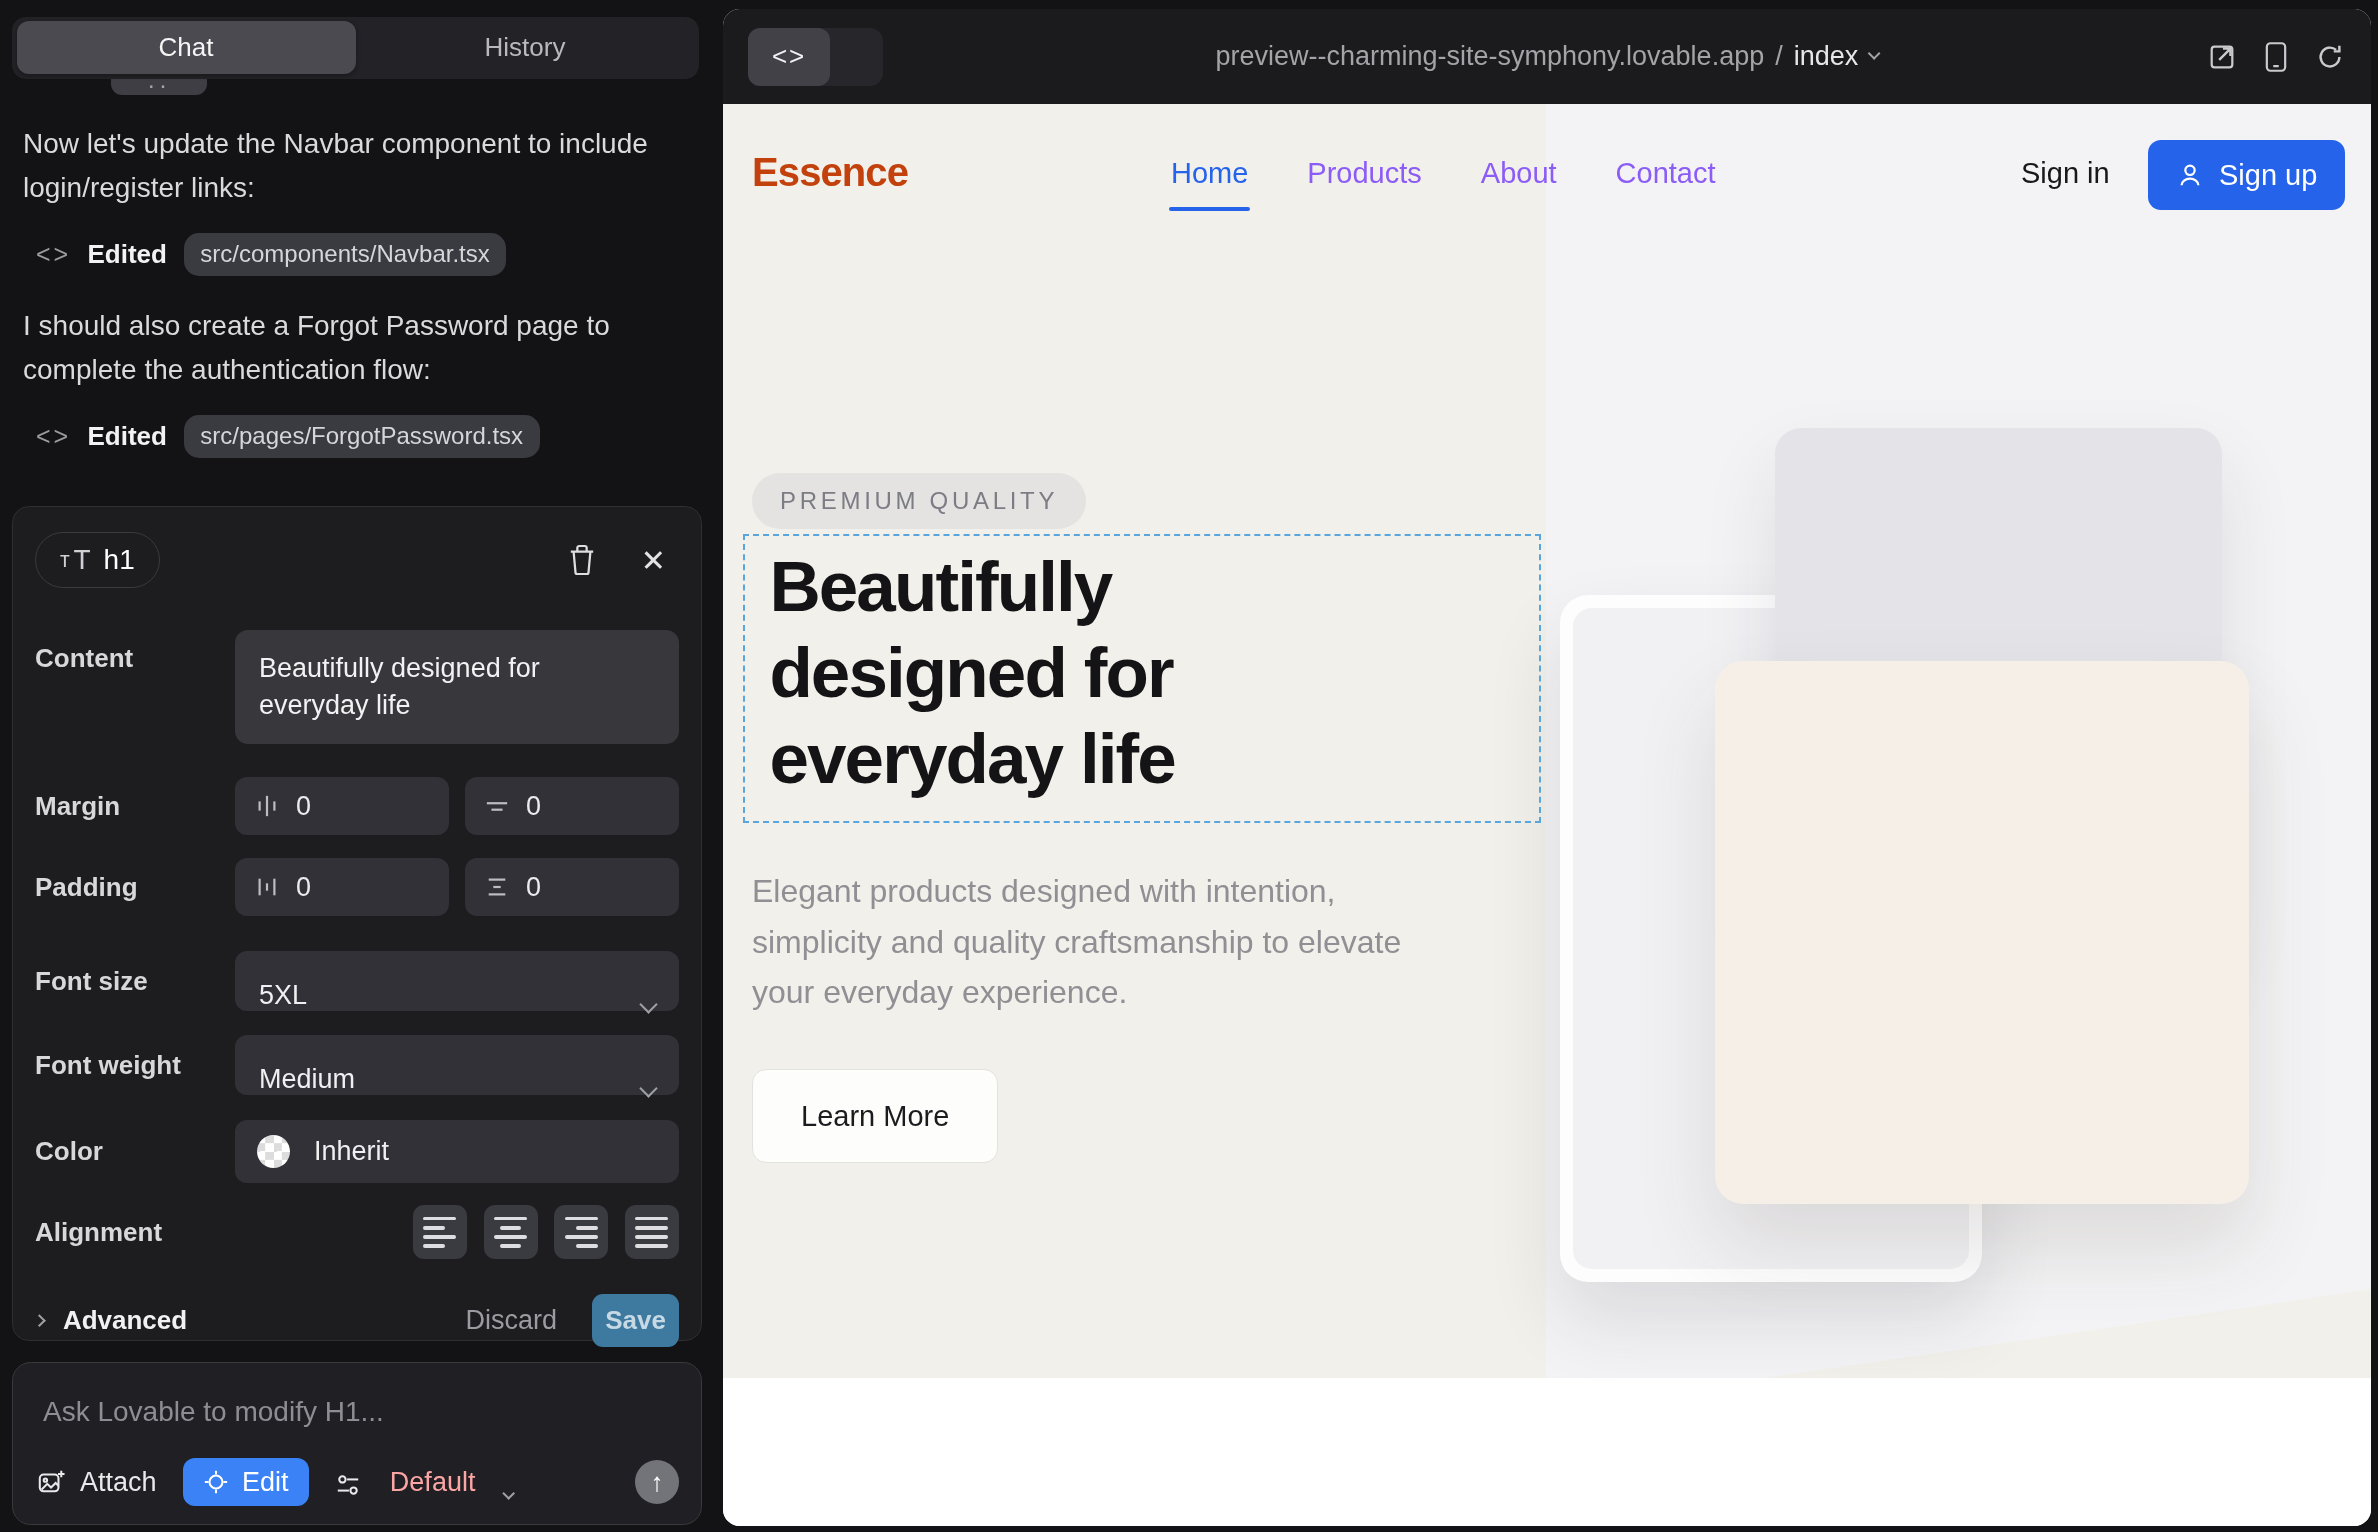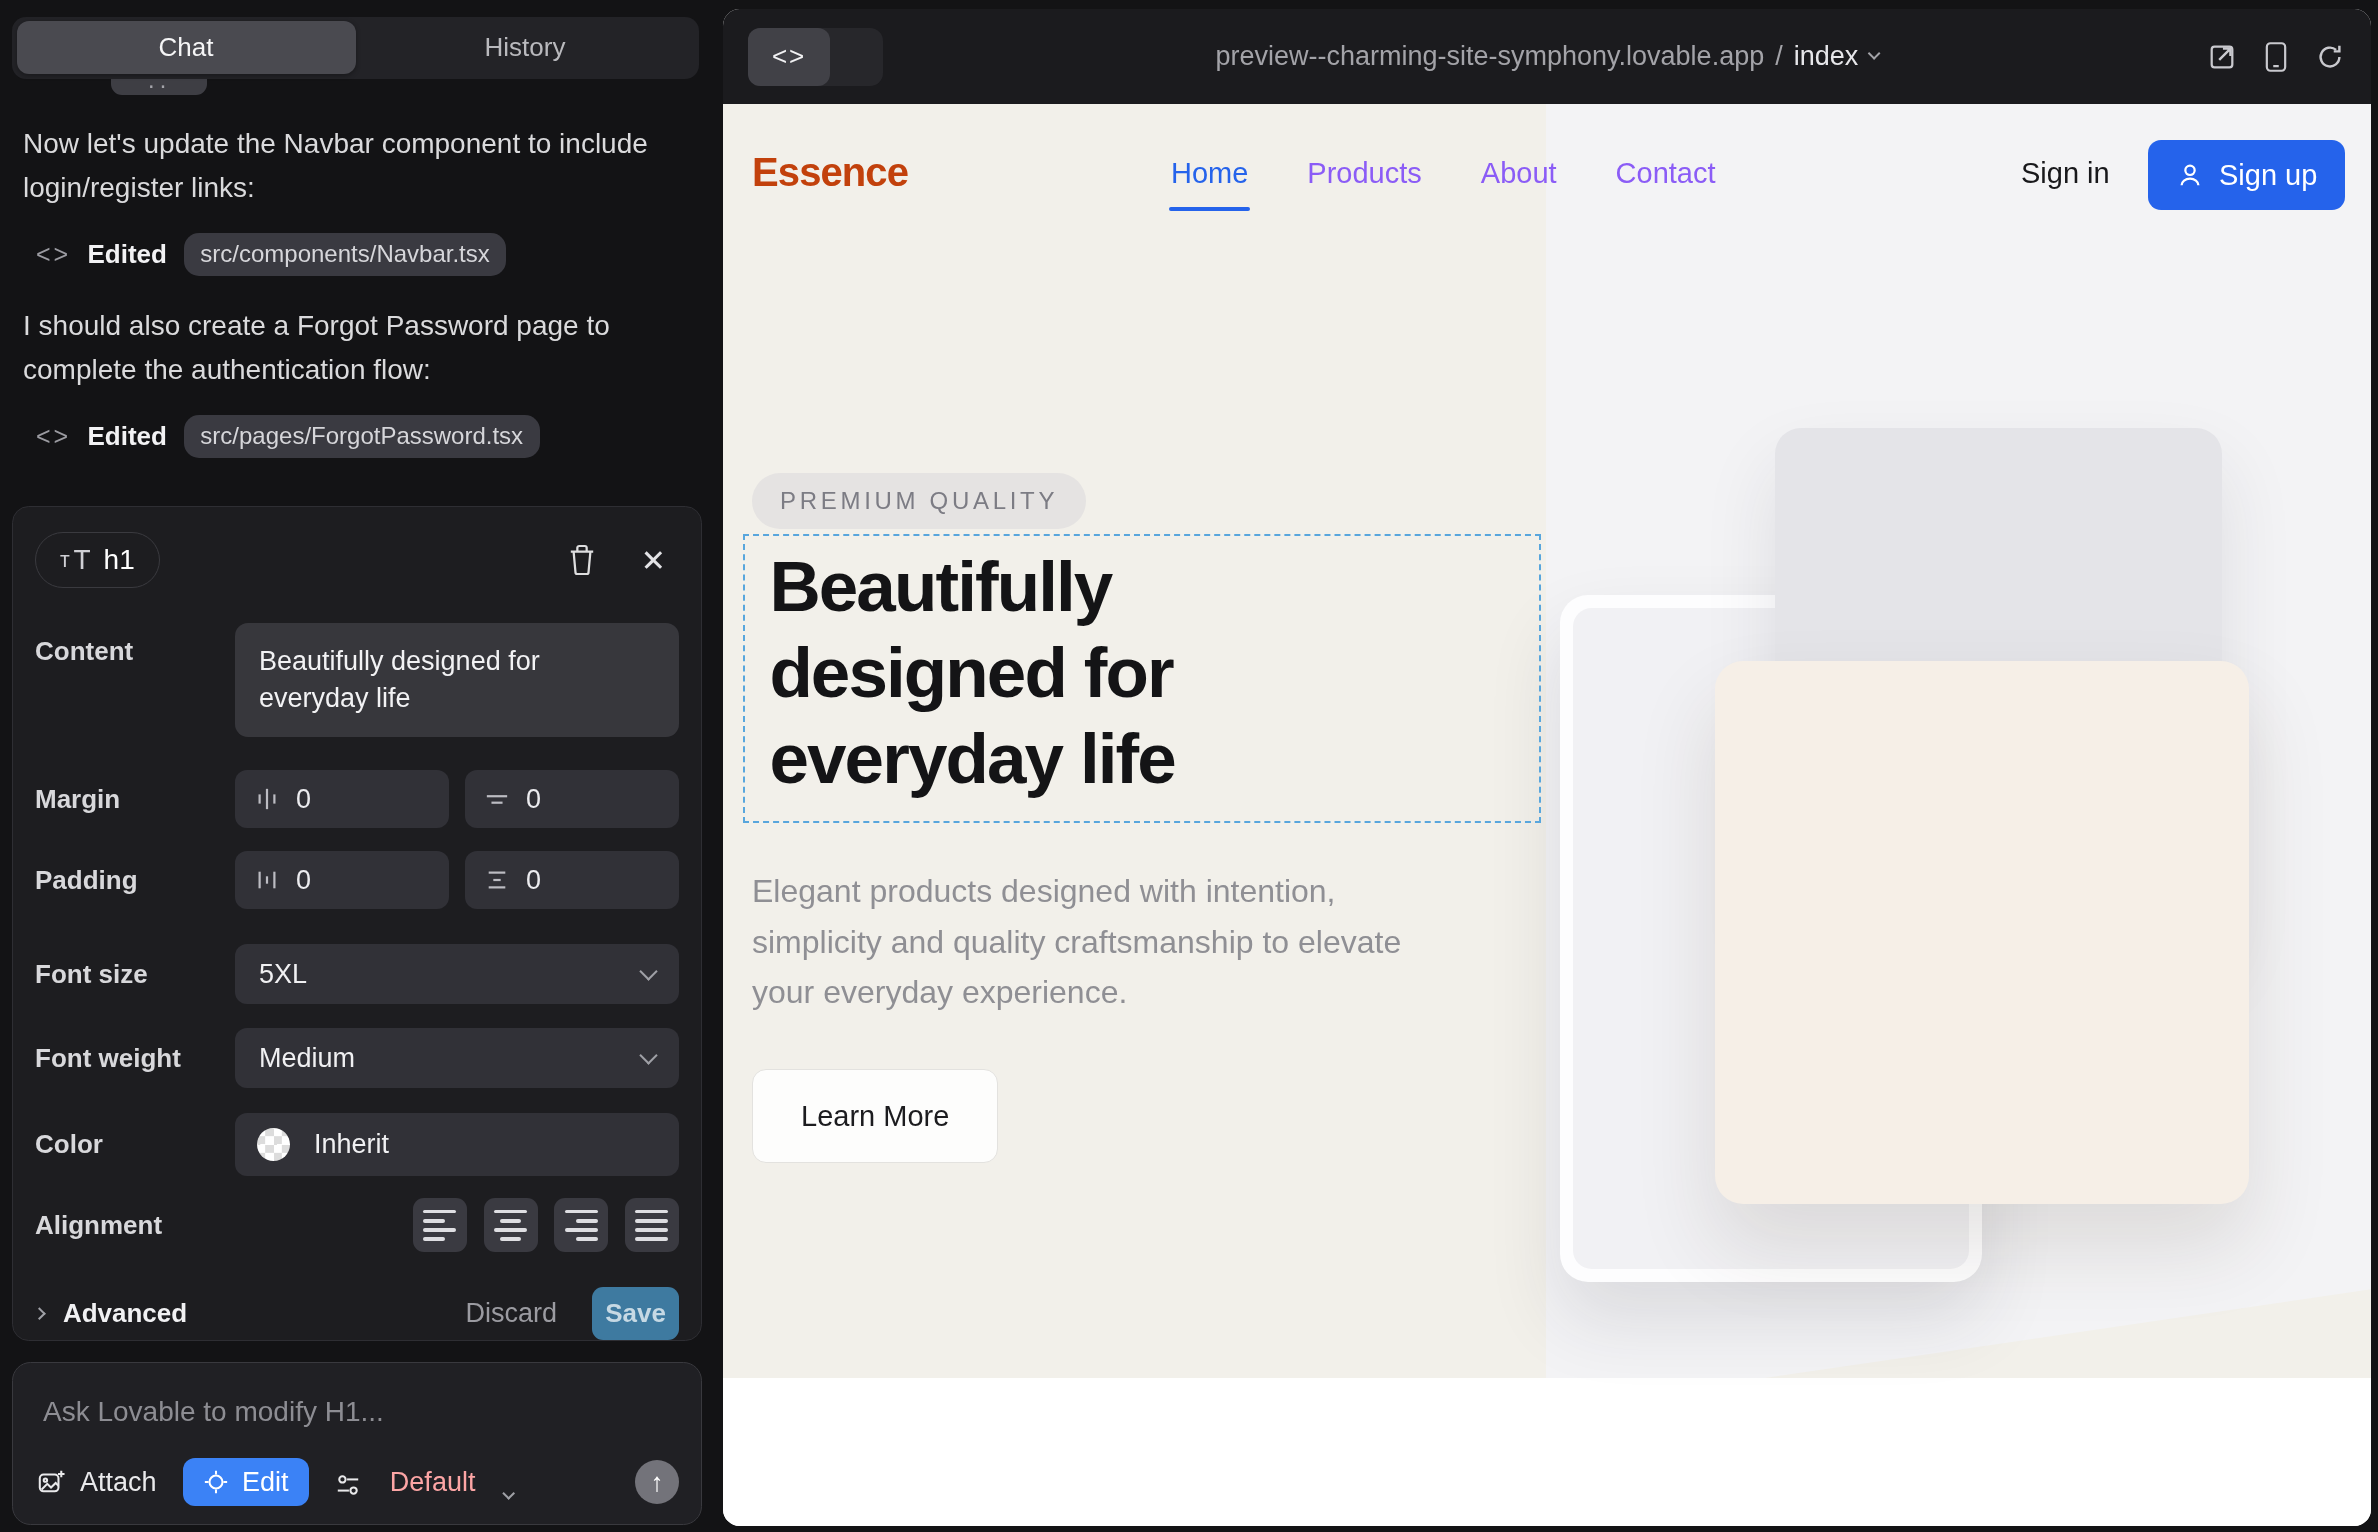--- a/index.html
+++ b/index.html
@@ -51,35 +51,35 @@
   .tag-label { font-size:28px; color:#ffffff; }
   .icon-btn { background:none; border:none; cursor:pointer; color:#dededf;
     display:flex; align-items:center; justify-content:center; }
   .trash-btn { margin-left:auto; margin-right:45px; }
   .close-btn { margin-right:13px; font-size:30px; color:#e3e3e6; }
 
   .erow { display:flex; align-items:center; }
   .erow .elabel { width:200px; font-size:26px; font-weight:600; color:#d8d8db; flex:none; }
   .field-area { flex:1; display:flex; gap:16px; }
 
-  .row-content { margin-top:28px; align-items:flex-start; }
+  .row-content { margin-top:35px; align-items:flex-start; }
   .content-box { flex:1; background:#37373c; border-radius:13px; padding:20.4px 24px;
     font-size:27px; line-height:37px; color:#f2f2f4; min-height:108px; cursor:text; }
   .row-content .elabel { margin-top:13px; }
 
   .row-margin { margin-top:33px; }
   .row-padding { margin-top:23px; }
   .mini-input { flex:1; height:58px; background:#313137; border-radius:12px;
     display:flex; align-items:center; gap:16.7px; padding:0 20.4px;
     font-size:27px; color:#ececef; cursor:text; }
 
   .row-select { margin-top:35px; }
   .row-select2 { margin-top:24px; }
   .select-box { flex:1; height:60px; background:#313137; border-radius:12px;
-    display:flex; align-items:center; padding:0 24px; font-size:27px; color:#f0f0f2;
+    display:flex; align-items:flex-end; padding:0 24px; font-size:27px; color:#f0f0f2;
     cursor:pointer; }
   .select-box .chev { margin-left:auto; }
 
   .row-color { margin-top:25px; }
   .color-box { flex:1; height:63px; background:#313137; border-radius:12px;
     display:flex; align-items:center; gap:24px; padding:0 22px; font-size:27px;
     color:#f0f0f2; cursor:pointer; }
   .swatch { width:33px; height:33px; border-radius:50%;
     background-image:conic-gradient(#dcdcdc 25%, #ffffff 0 50%, #dcdcdc 0 75%, #ffffff 0);
     background-size:16.7px 16.7px; background-position:center; }

